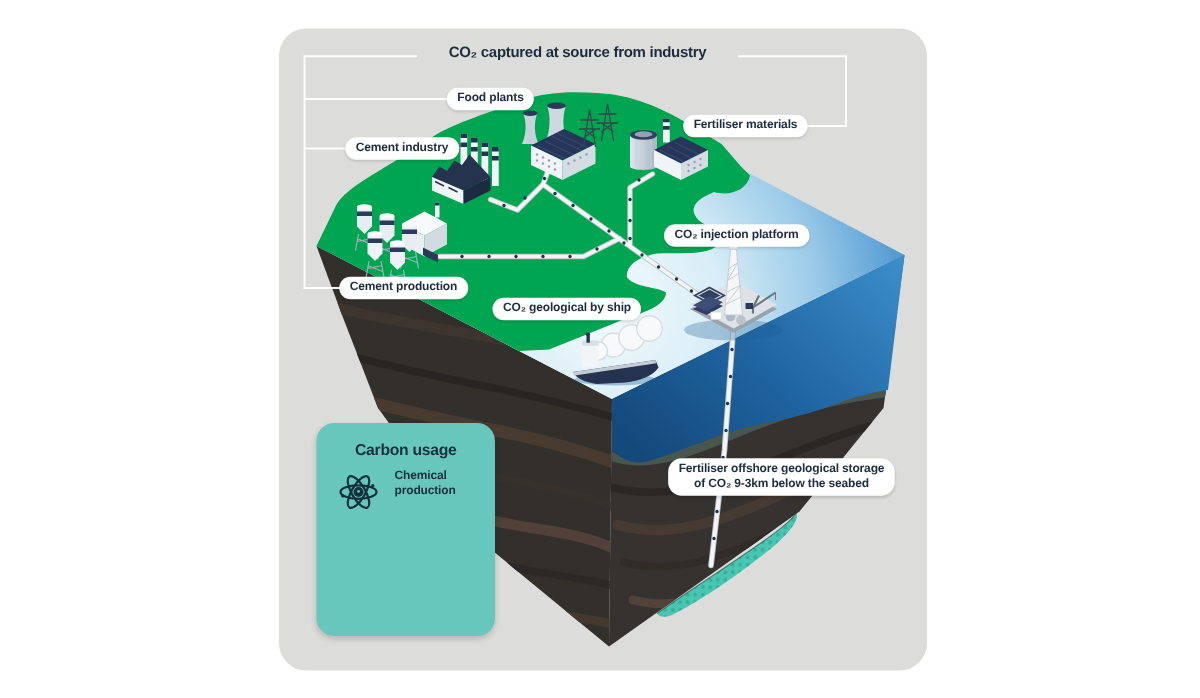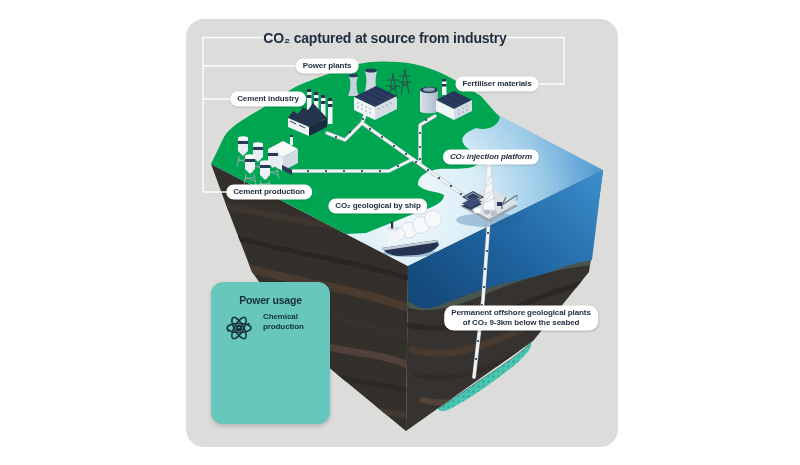--- a/index.html
+++ b/index.html
@@ -1,20 +1,20 @@
 <!DOCTYPE html>
 <html><head>
 <meta charset="utf-8">
 <style>
   html,body{margin:0;padding:0;background:#ffffff;}
   body{width:800px;height:465px;position:relative;font-family:"Liberation Sans",sans-serif;overflow:hidden;}
   .panel{position:absolute;left:186px;top:19px;width:432px;height:428px;background:#dcdddb;border-radius:18px;overflow:hidden;}
   .scene{position:absolute;left:0;top:0;width:432px;height:428px;}
   .diagram-title{position:absolute;left:199px;top:11px;transform:translateX(-50%);
-    font-size:14px;font-weight:bold;color:#1d2c3e;letter-spacing:-0.2px;white-space:nowrap;}
+    font-size:10px;font-weight:bold;color:#1d2c3e;letter-spacing:-0.2px;white-space:nowrap;}
   .pill{position:absolute;transform:translate(-50%,-50%);background:#ffffff;border-radius:9px;
     padding:2px 7px 3px 7px;font-size:8px;font-weight:bold;color:#1d2c3e;white-space:nowrap;
     box-shadow:0 1px 2px rgba(0,0,0,0.15);letter-spacing:-0.1px;line-height:1.25;}
   .pill.two-line{text-align:center;}
   .pill.two-line span{display:block;}
   .legend{position:absolute;left:25px;top:263px;width:119px;height:142px;background:#68c7bd;border-radius:12px;
     box-shadow:0 2px 4px rgba(0,0,0,0.18);}
   .legend-title{margin:12px 8px 6px 8px;text-align:center;font-size:10.5px;font-weight:bold;color:#15303d;letter-spacing:-0.2px;}
   .legend-item{display:flex;align-items:flex-start;margin:0 0 7px 12px;}
   .legend-icon{width:32px;height:32px;flex:0 0 32px;display:flex;align-items:center;justify-content:center;margin-right:8px;}
@@ -306,33 +306,33 @@
     <g stroke="#ffffff" stroke-width="1.3" fill="none" opacity="0.95">
       <path d="M92,18.5 L17,18.5 L17,173 L46,173"></path>
       <path d="M17,47 L115,47"></path>
       <path d="M17,80 L54,80"></path>
       <path d="M306,18.5 L378,18.5 L378,65 L351,65"></path>
     </g>
   </svg>
 
   <div class="diagram-title">CO₂ captured at source from industry</div>
 
-  <div class="pill" style="left:141px;top:47px;">Power plants</div>
+  <div class="pill" style="left:141px;top:47px;">Food plants</div>
   <div class="pill" style="left:82px;top:80px;">Cement industry</div>
   <div class="pill" style="left:311px;top:65px;">Fertiliser materials</div>
   <div class="pill" style="left:83px;top:173px;">Cement production</div>
-  <div class="pill" style="left:305px;top:138px;font-style:italic;">CO₂ injection platform</div>
+  <div class="pill" style="left:305px;top:138px;">CO₂ injection platform</div>
   <div class="pill" style="left:192px;top:187px;">CO₂ geological by ship</div>
   <div class="pill two-line" style="left:335px;top:299px;">
-    <span>Permanent offshore geological plants</span>
+    <span>Fertiliser offshore geological storage</span>
     <span>of CO₂ 9-3km below the seabed</span>
   </div>
 
   <div class="legend">
-    <div class="legend-title">Power usage</div>
+    <div class="legend-title">Carbon usage</div>
     <div class="legend-item">
       <span class="legend-icon">
         <svg width="30" height="30" viewBox="-15 -15 30 30" fill="none" stroke="#15303d" stroke-width="1.5">
           <ellipse rx="12" ry="4.5"></ellipse>
           <ellipse rx="12" ry="4.5" transform="rotate(60)"></ellipse>
           <ellipse rx="12" ry="4.5" transform="rotate(120)"></ellipse>
           <circle r="2.6" fill="#15303d"></circle>
             <circle cx="0" cy="-0.4" r="0.9" fill="#68c7bd" stroke="none"></circle>
           <circle cx="-10.5" cy="2.6" r="1.1" fill="#15303d" stroke="none"></circle>
           <circle cx="9.5" cy="-4.2" r="1.1" fill="#15303d" stroke="none"></circle>

